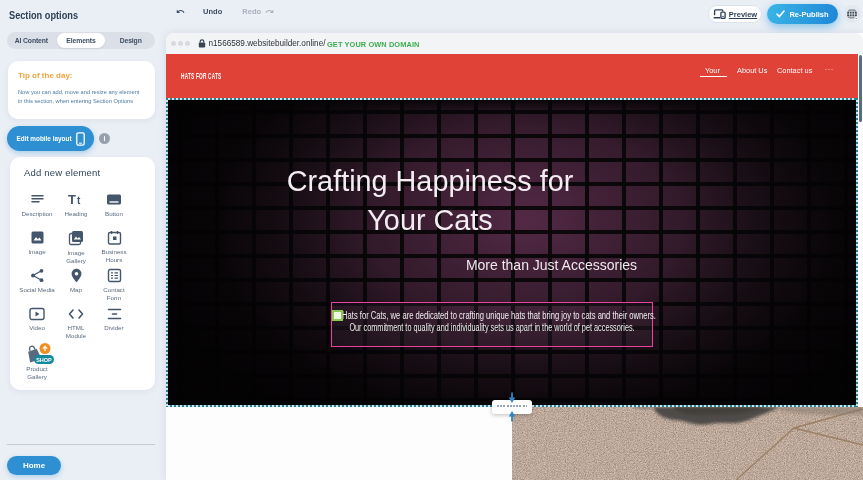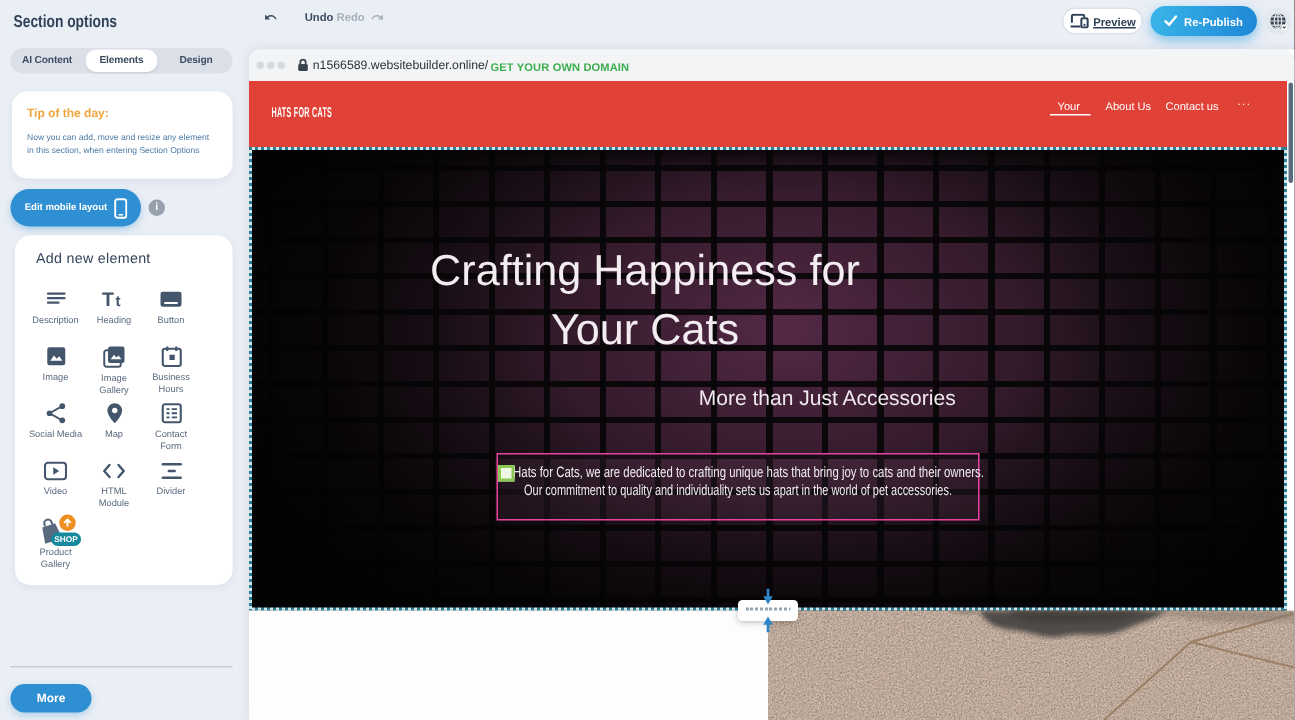--- a/index.html
+++ b/index.html
@@ -78,21 +78,21 @@
 </style>
 </head>
 <body>
 
 <div class="abs" id="title">Section options</div>
 <div class="abs" id="undoredo">
   <svg width="9" height="9" viewBox="0 0 24 24" style="vertical-align:-2px">
       <path d="M12.5 8c-2.65 0-5.05.99-6.9 2.6L2 7v9h9l-3.62-3.62c1.39-1.16 3.16-1.88 5.12-1.88 3.54 0 6.55 2.31 7.6 5.5l2.37-.78C21.08 11.03 17.15 8 12.5 8z" fill="#3c4c60"></path>
     </svg>
   <span style="margin-left:16px">Undo</span>
-  <span class="dis" style="">Redo</span>
+  <span class="dis" style="margin-left:18px">Redo</span>
   <svg width="9" height="9" viewBox="0 0 24 24" style="vertical-align:-2px;margin-left:2px">
       <path d="M11.5 8c2.65 0 5.05.99 6.9 2.6L22 7v9h-9l3.62-3.62c-1.39-1.16-3.16-1.88-5.12-1.88-3.54 0-6.55 2.31-7.6 5.5l-2.37-.78C2.92 11.03 6.85 8 11.5 8z" fill="#a8b0bc"></path>
     </svg>
 </div>
 <div class="abs" id="prevbtn">
   <svg width="13" height="10" viewBox="0 0 13 10">
       <path d="M1.6 6.2 V1.8 a0.9 0.9 0 0 1 0.9 -0.9 h6.4 a0.9 0.9 0 0 1 0.9 0.9 V2.4 M0.7 8.7 h6.5" stroke="#2f4156" stroke-width="1.35" fill="none"></path>
       <rect x="7.9" y="3.1" width="4.2" height="6.3" rx="1" fill="#fff" stroke="#2f4156" stroke-width="1.35"></rect>
       <circle cx="10" cy="7.6" r="0.75" fill="#2f4156"></circle>
     </svg>
@@ -245,21 +245,21 @@
         </g>
     <circle cx="25" cy="6.5" r="5.5" fill="#ee8f22"></circle>
         <path d="M25 9 V4.6 M22.8 6.6 L25 4.4 L27.2 6.6" stroke="#fff" stroke-width="1.3" fill="none"></path>
     <rect x="14" y="13" width="20" height="9" rx="4.5" fill="#17899e"></rect>
         <text x="24" y="19.5" text-anchor="middle" font-family="Liberation Sans" font-size="5.5" font-weight="bold" fill="#fff">SHOP</text>
   </svg>
   <div class="lb" style="margin-top:1px">Product<br>Gallery</div>
 </div>
 </div>
 <div class="abs" id="divline"></div>
-<div class="abs" id="donebtn">More</div>
+<div class="abs" id="donebtn">Home</div>
 
 <div class="abs" id="canvas"></div>
 <div class="abs" id="bbar"></div>
 <div class="abs dot" style="left:171px"></div>
 <div class="abs dot" style="left:178px"></div>
 <div class="abs dot" style="left:185px"></div>
 <svg class="abs" style="left:198px;top:39px" width="8" height="9" viewBox="0 0 8 9">
     <rect x="0.8" y="3.6" width="6.4" height="4.8" rx="1" fill="#3a4450"></rect>
     <path d="M2.2 3.6 V2.6 a1.8 1.8 0 0 1 3.6 0 V3.6" stroke="#3a4450" stroke-width="1.2" fill="none"></path>
   </svg>

